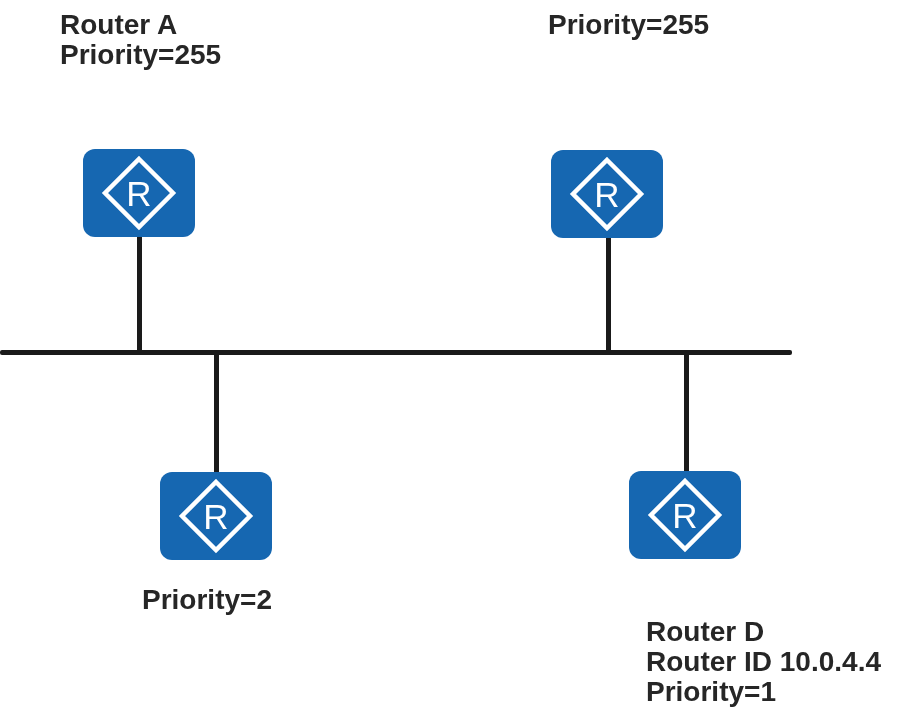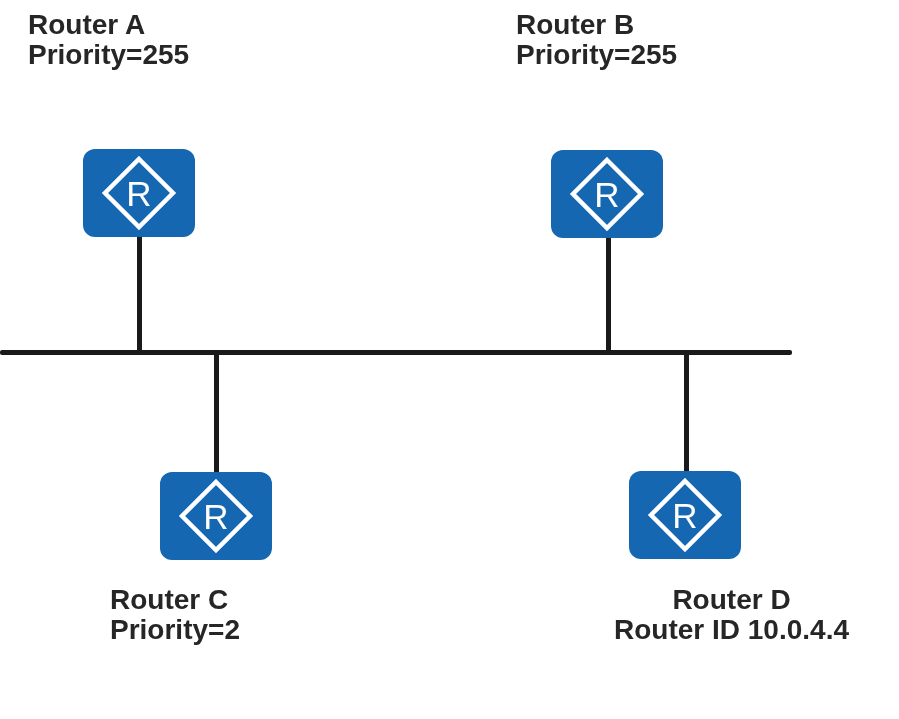--- a/index.html
+++ b/index.html
@@ -16,25 +16,25 @@
   }
   .router-label {
     position: absolute;
     color: #262626;
     font-size: 28px;
     font-weight: 700;
     line-height: 30px;
     white-space: nowrap;
     letter-spacing: 0px;
   }
-  .router-label .line { display: block; }
+  .router-label .line { display: block; margin-left: 32px; }
   .label-a { left: 28px;  top: 10px;  }
   .label-b { left: 516px; top: 10px;  }
   .label-c { left: 110px; top: 585px; }
-  .label-d { left: 614px; top: 585px; text-align: center; }
+  .label-d { left: 614px; top: 617px; }
 
   .router-icon {
     position: absolute;
     width: 112px; height: 88px;
   }
   .icon-a { left: 83px;  top: 149px; }
   .icon-b { left: 551px; top: 150px; }
   .icon-c { left: 160px; top: 472px; }
   .icon-d { left: 629px; top: 471px; }
 
@@ -62,21 +62,20 @@
 <body>
 
 <div class="canvas">
 
   <div class="router-label label-a">
     <span class="line">Router A</span>
     <span class="line">Priority=255</span>
   </div>
 
   <div class="router-label label-b">
-    <span class="line">Router B</span>
     <span class="line">Priority=255</span>
   </div>
 
   <div class="hline bus-line"></div>
   <div class="vline link-a"></div>
   <div class="vline link-b"></div>
   <div class="vline link-c"></div>
   <div class="vline link-d"></div>
 
   <div class="router-icon icon-a">
@@ -105,22 +104,22 @@
 
   <div class="router-icon icon-d">
     <svg viewBox="0 0 112 88" xmlns="http://www.w3.org/2000/svg">
       <rect class="icon-body" x="0" y="0" width="112" height="88" rx="12" ry="12"></rect>
       <polygon class="icon-diamond" points="56,10 90,44 56,78 22,44"></polygon>
       <text class="icon-letter" x="56" y="44" text-anchor="middle" dominant-baseline="central">R</text>
     </svg>
   </div>
 
   <div class="router-label label-c">
-    <span class="line">Router C</span>
     <span class="line">Priority=2</span>
   </div>
 
   <div class="router-label label-d">
     <span class="line">Router D</span>
     <span class="line">Router ID 10.0.4.4</span>
+    <span class="line">Priority=1</span>
   </div>
 
 </div>
 
 </body></html>

